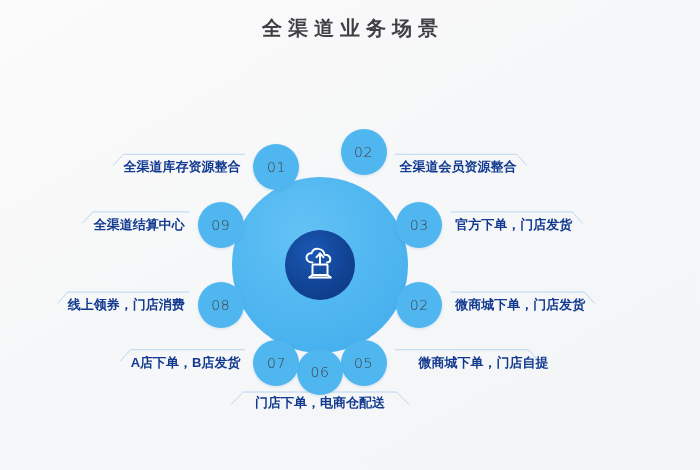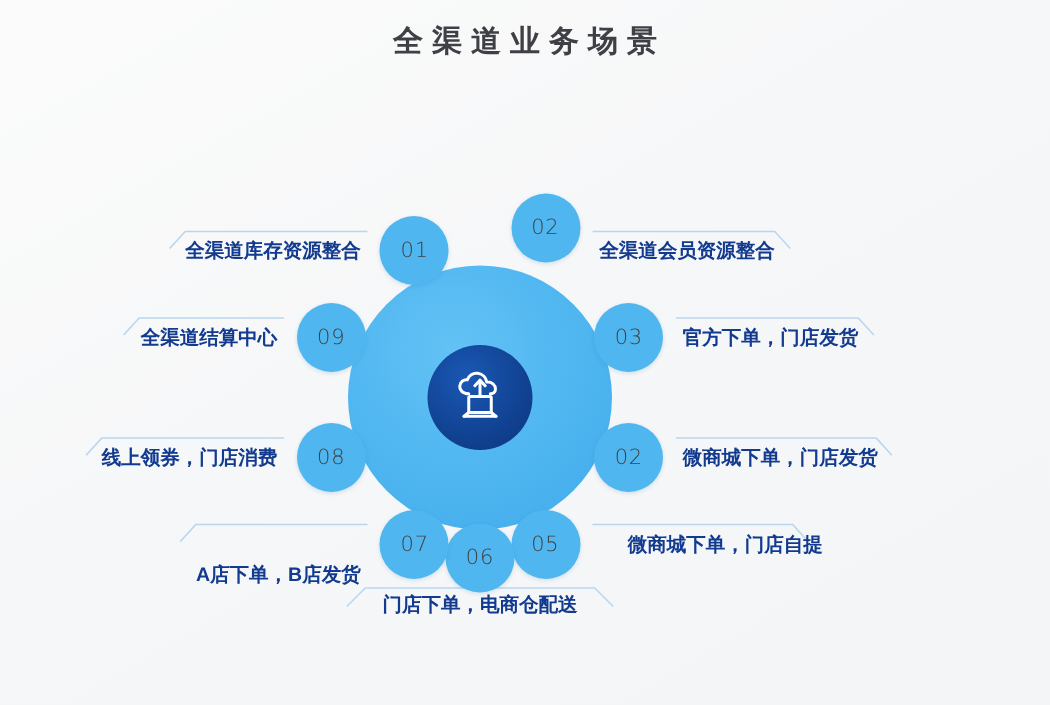--- a/index.html
+++ b/index.html
@@ -183,21 +183,21 @@
           <span class="node-num">09</span>
         </div>
       </div>
     <div id="labels-layer">
         <div class="label left" style="left: 240.479px; top: 167.251px;">全渠道库存资源整合</div>
         <div class="label right" style="left: 399.521px; top: 167.251px;">全渠道会员资源整合</div>
         <div class="label right" style="left: 455.209px; top: 224.917px;">官方下单，门店发货</div>
         <div class="label right" style="left: 455.209px; top: 305.083px;">微商城下单，门店发货</div>
         <div class="label right" style="left: 399.521px; top: 362.749px; padding-left: 19px;">微商城下单，门店自提</div>
         <div class="label bottom" style="left: 320px; top: 394px;">门店下单，电商仓配送</div>
-        <div class="label left" style="left: 240.479px; top: 362.749px; margin-top: 20px;">A店下单，B店发货</div>
+        <div class="label left" style="left: 240.479px; top: 362.749px;">A店下单，B店发货</div>
         <div class="label left" style="left: 184.791px; top: 305.083px;">线上领券，门店消费</div>
         <div class="label left" style="left: 184.791px; top: 224.917px;">全渠道结算中心</div>
       </div>
 
     <div class="center-disc">
       <svg class="center-icon" viewBox="0 0 64 64" fill="none" stroke="#ffffff" stroke-width="3.2" stroke-linecap="round" stroke-linejoin="round">
         <path d="M20 28 C13.5 28 10 24 10.5 19.5 C11 15 15 12.5 18.5 13.2 C20 8.5 24.5 5.5 29.5 6.2 C35 7 38.5 11 39.2 15.5 C44.5 15 48.5 18.5 48.5 23 C48.5 26.2 46 28 43 28"></path>
         <path d="M32 31 L32 13.5"></path>
         <path d="M26.5 19.5 L32 13.5 L37.5 19.5"></path>
         <rect x="20" y="31" width="24" height="17" rx="1.4"></rect>

